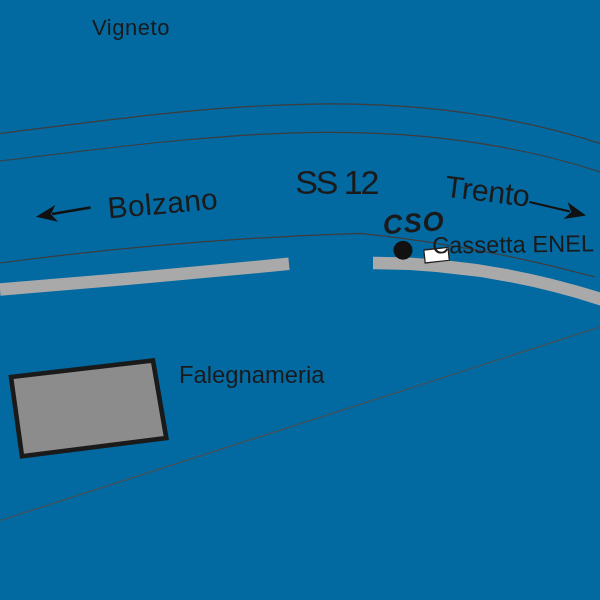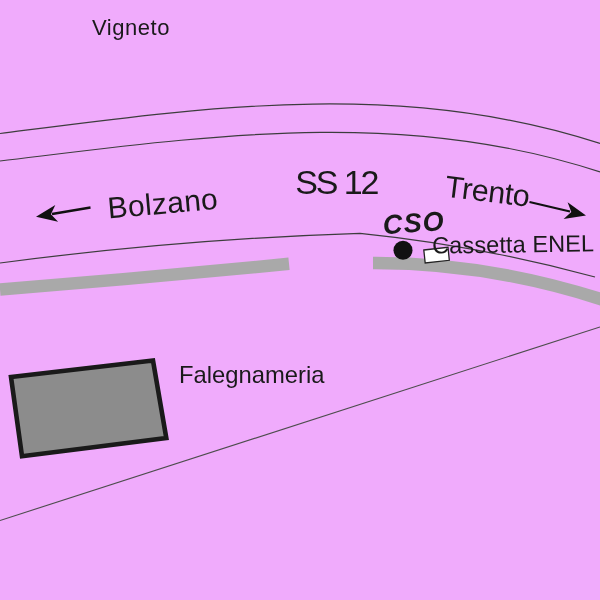--- a/index.html
+++ b/index.html
@@ -1,16 +1,16 @@
 <!DOCTYPE html>
 <html><head>
 <meta charset="utf-8">
 <style>
   html,body{margin:0;padding:0;background:#ffffff;}
-  #map{position:relative;width:600px;height:600px;background:#f0abfc;overflow:hidden;}
+  #map{position:relative;width:600px;height:600px;background:#0369a1;overflow:hidden;}
   svg{position:absolute;left:0;top:0;}
   text{font-family:"Liberation Sans", sans-serif;fill:#1a1a1a;}
 </style>
 </head>
 <body>
 
 <div id="map">
 <svg width="600" height="600" viewBox="0 0 600 600">
 
   <path d="M 0,133.5 C 200,107.9 400,78 600,143.5" fill="none" stroke="#3d3d3d" stroke-width="1.2"></path>

